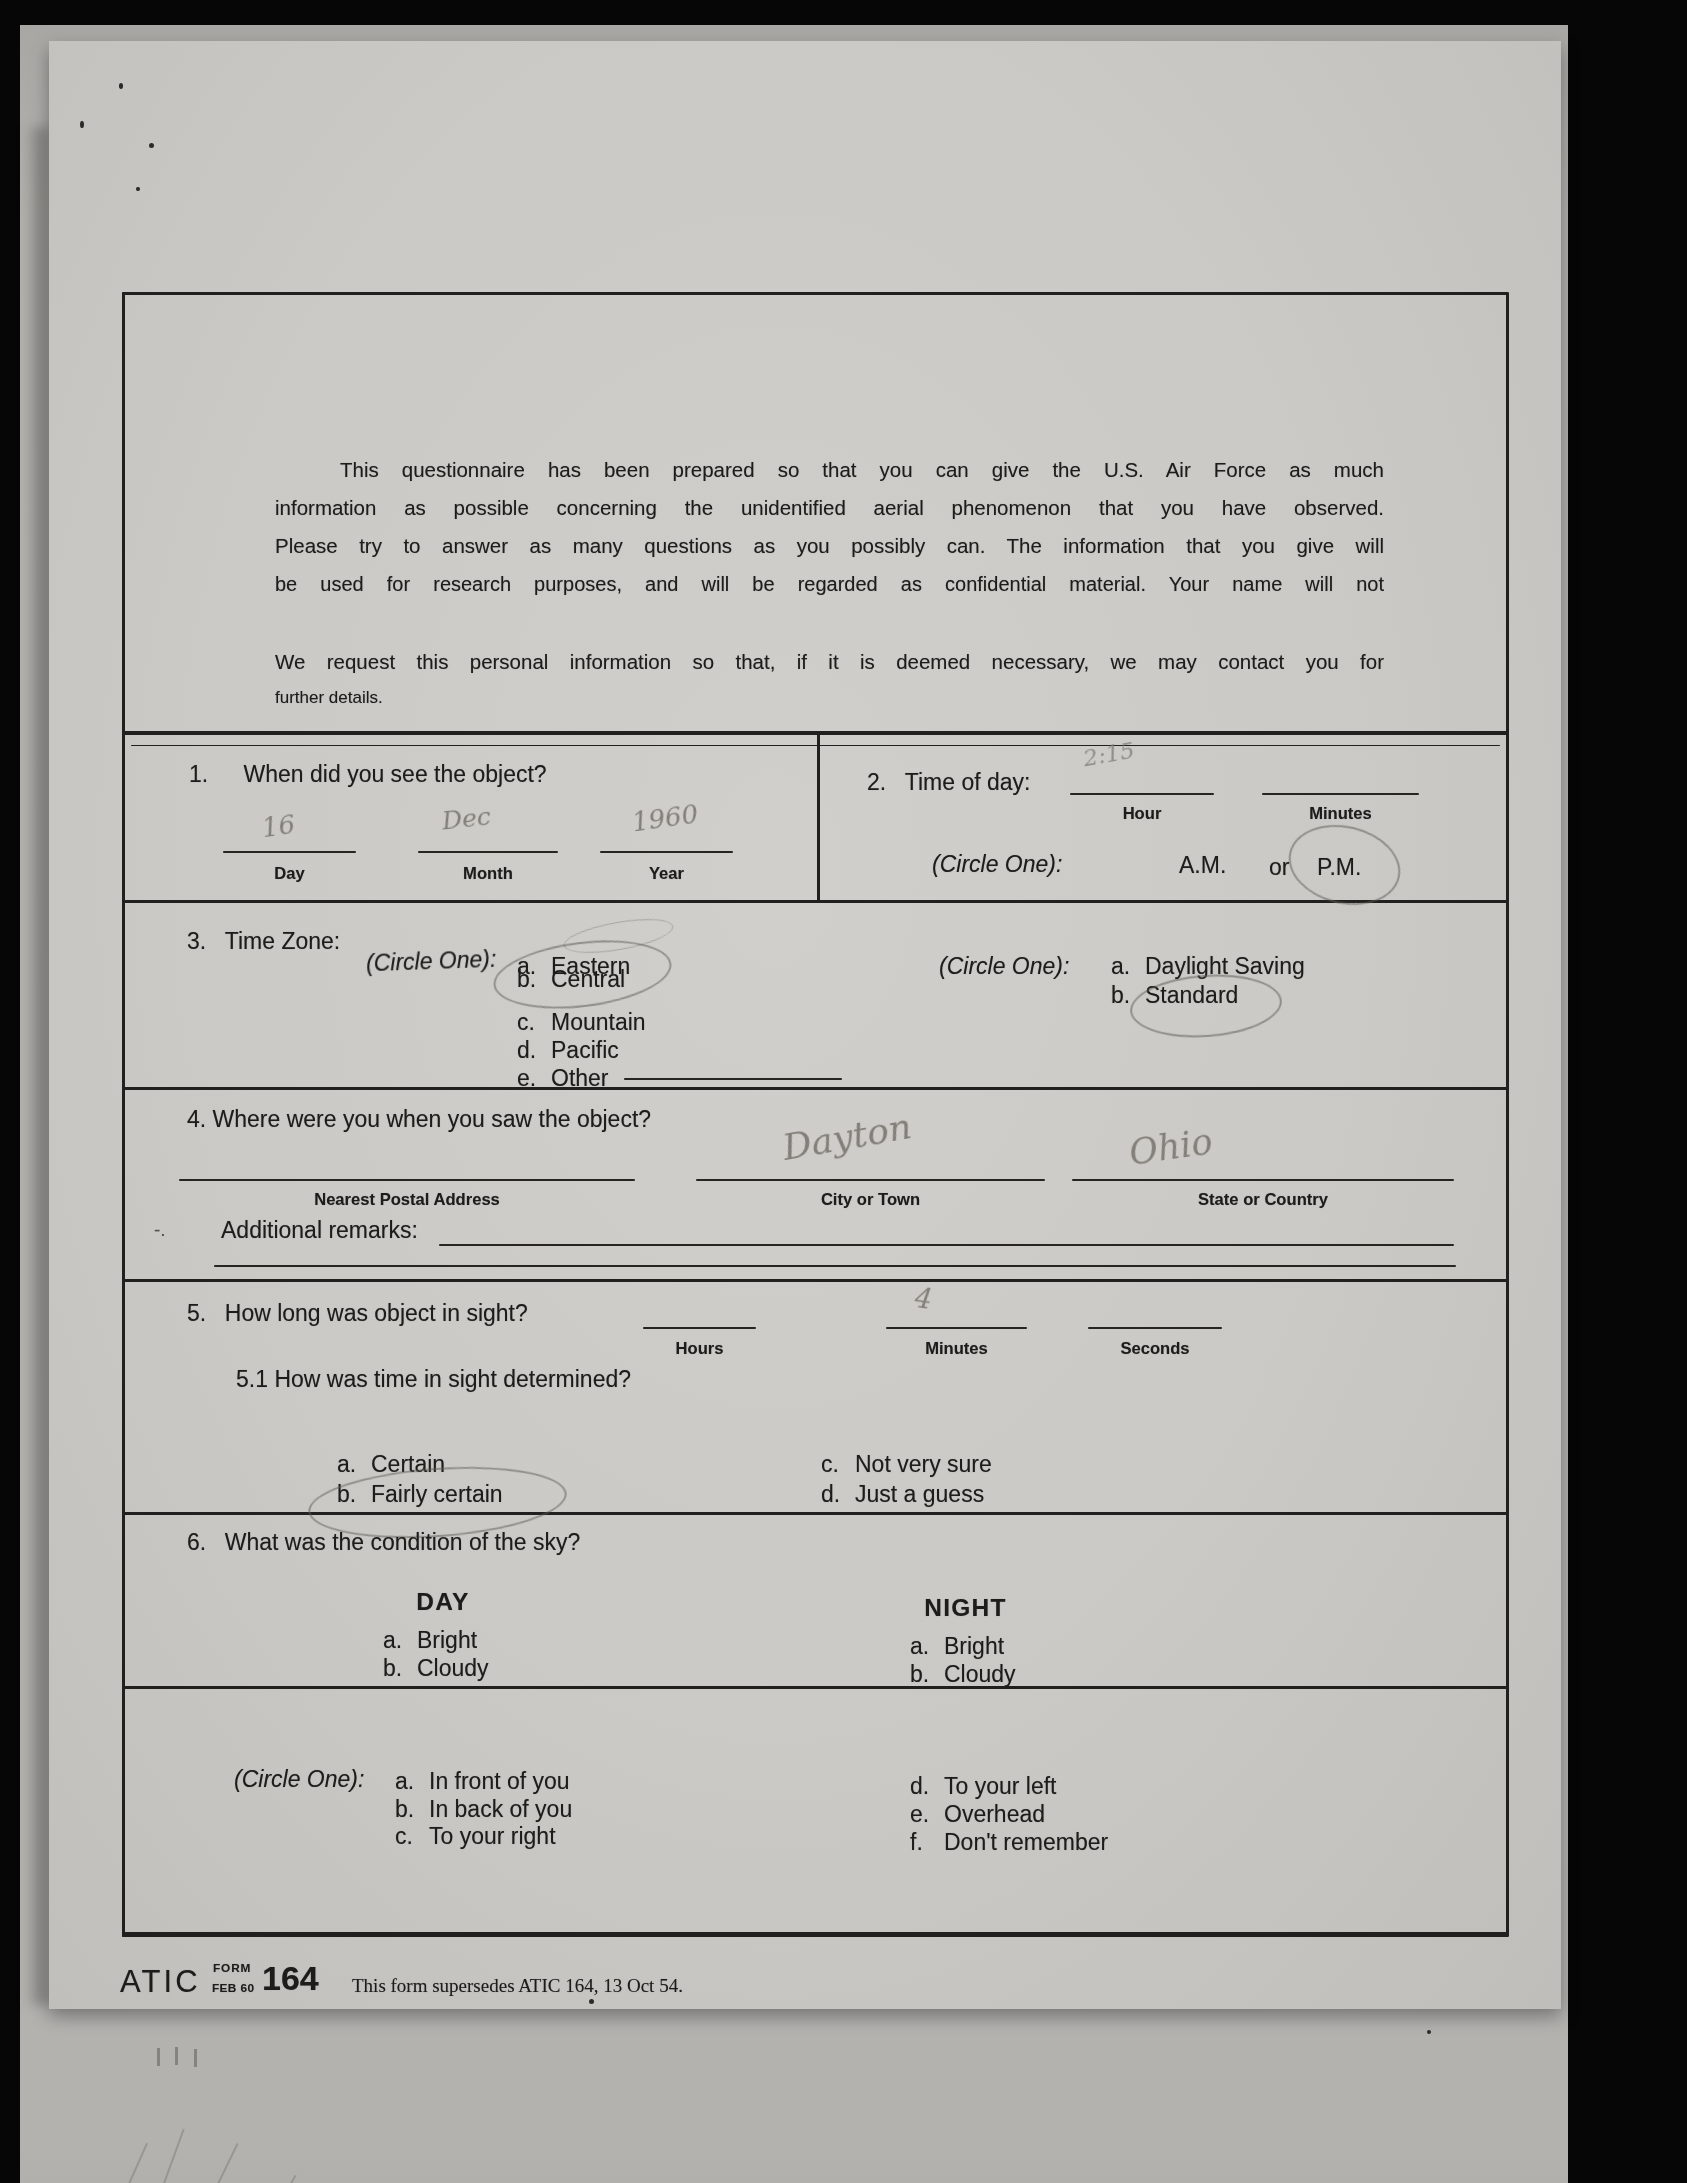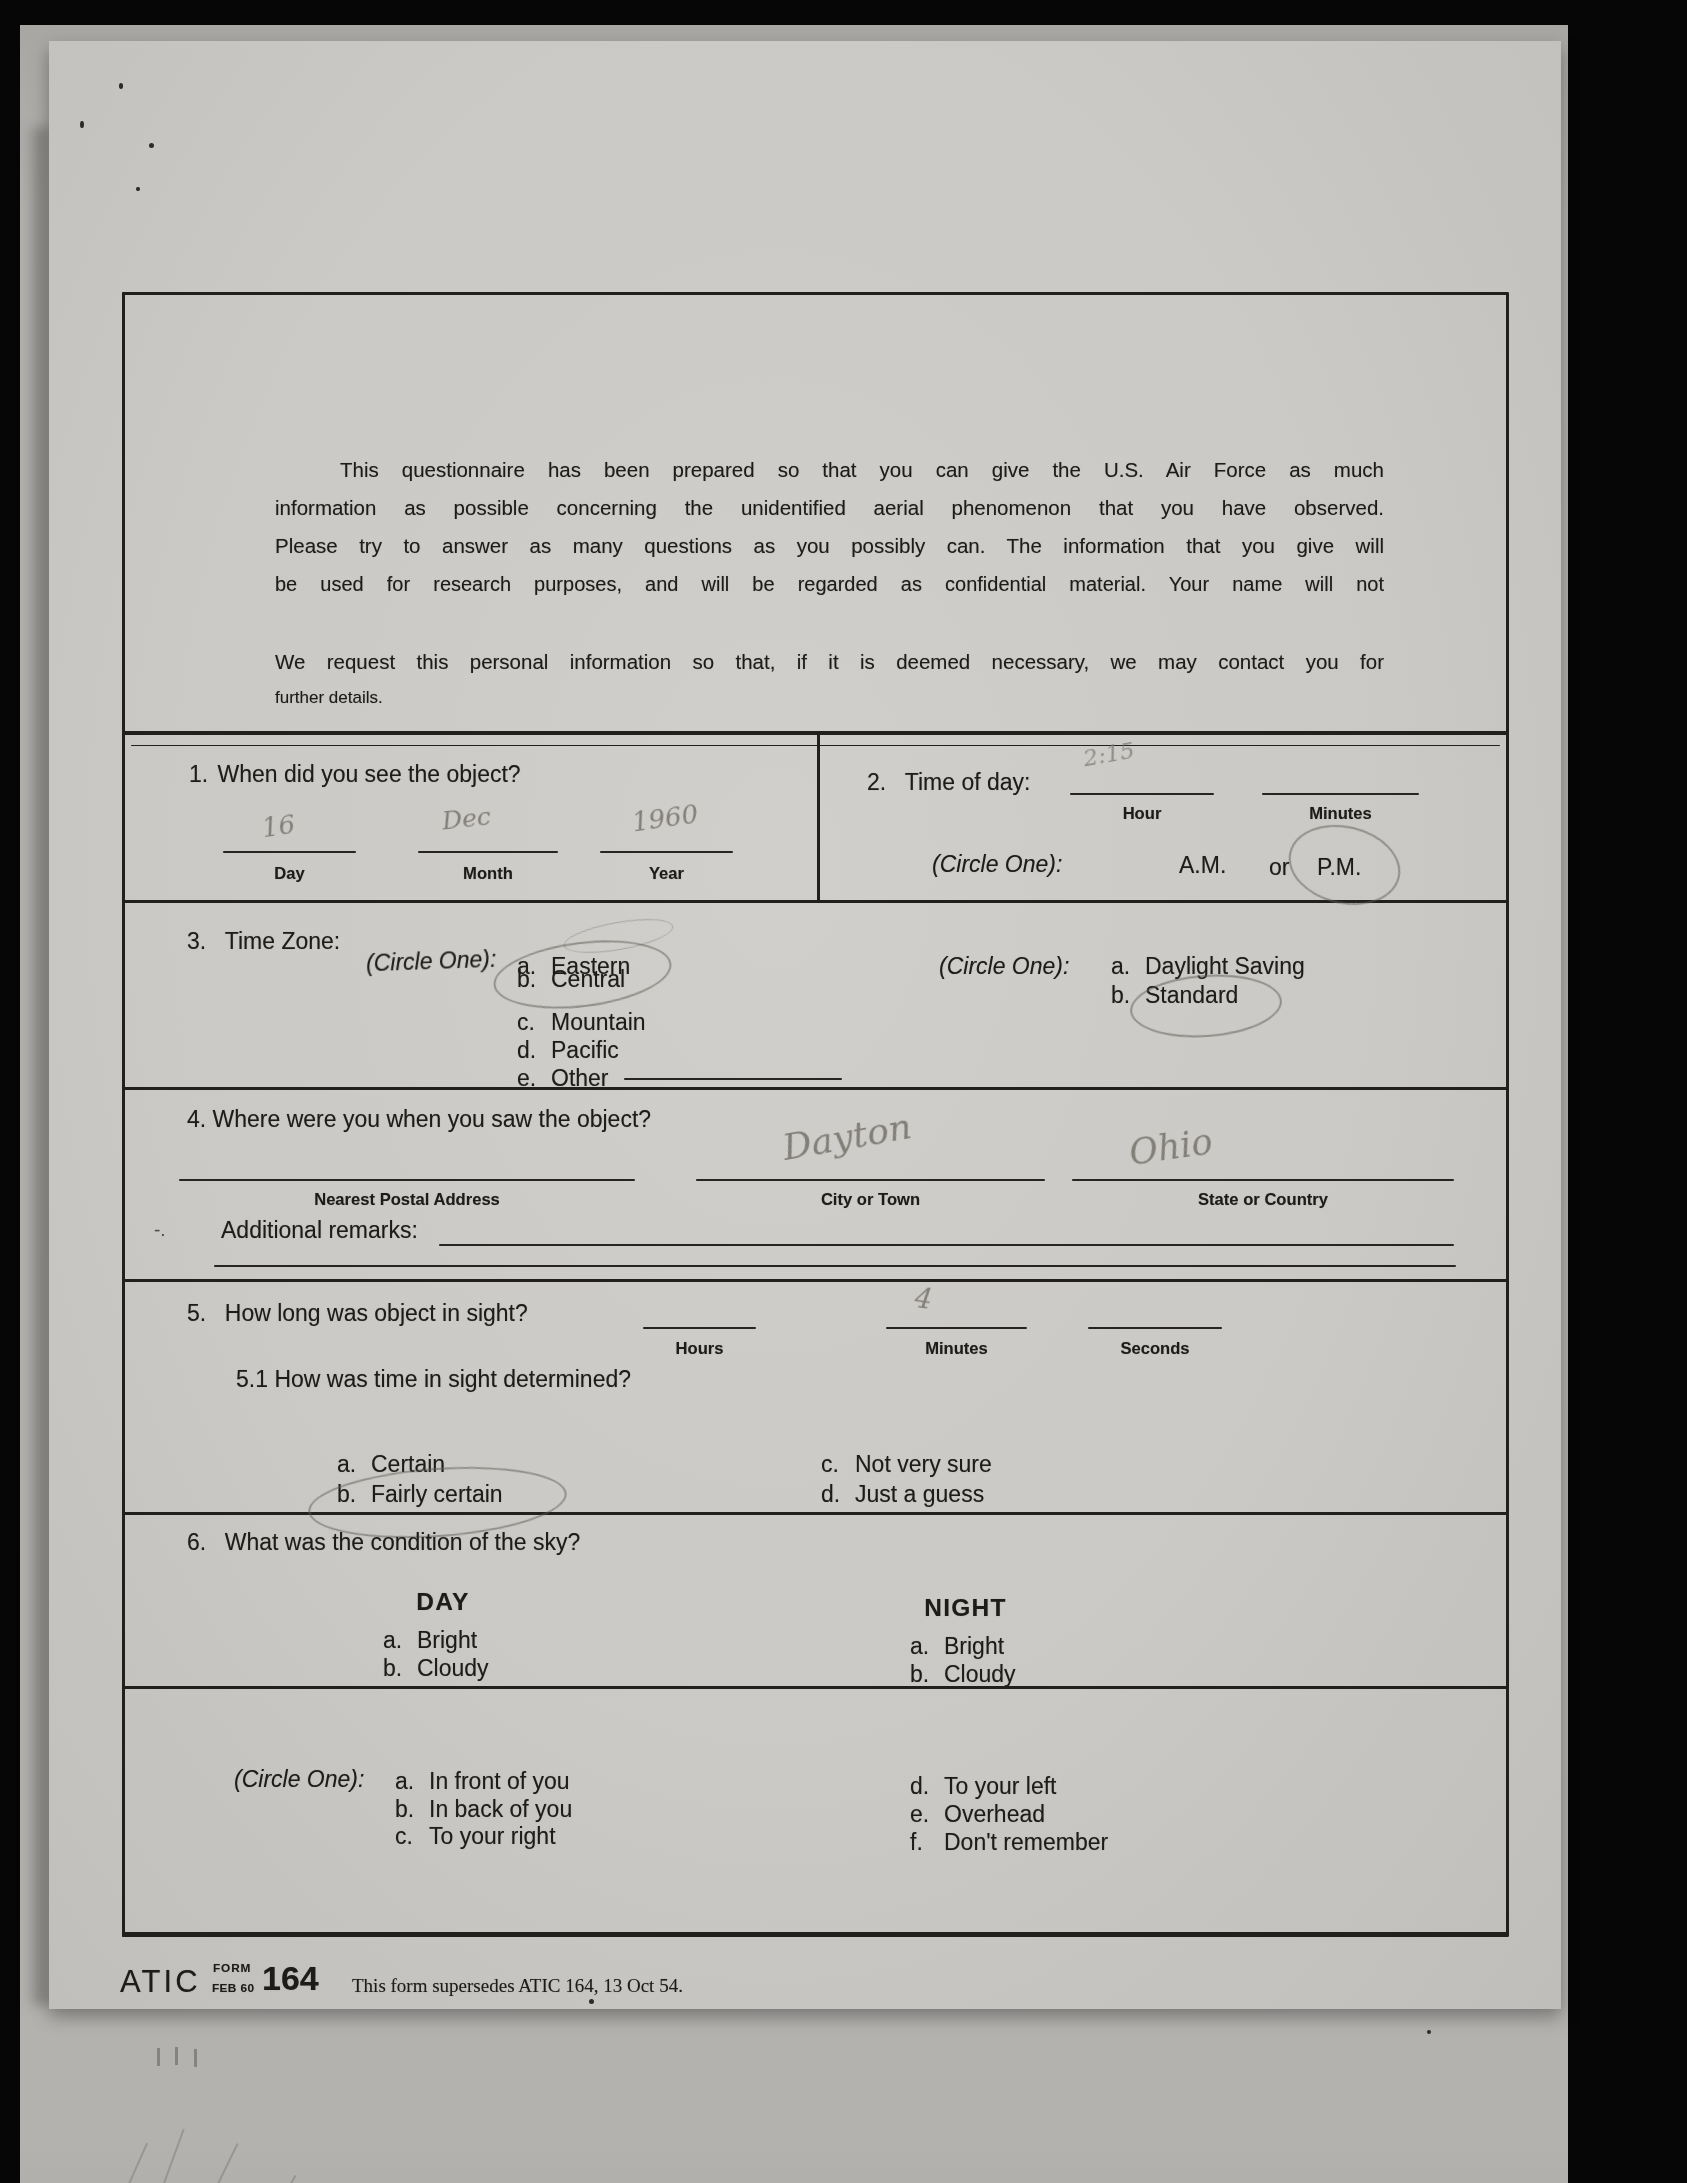--- a/index.html
+++ b/index.html
@@ -59,21 +59,21 @@
 
   <div class="t" style="left:275px;top:458px;width:1109px;font-size:20.5px;text-align:justify;text-align-last:justify;white-space:normal;text-indent:65px;">This questionnaire has been prepared so that you can give the U.S. Air Force as much</div>
   <div class="t" style="left:275px;top:496px;width:1109px;font-size:20.5px;text-align:justify;text-align-last:justify;white-space:normal;">information as possible concerning the unidentified aerial phenomenon that you have observed.</div>
   <div class="t" style="left:275px;top:534px;width:1109px;font-size:20.5px;text-align:justify;text-align-last:justify;white-space:normal;">Please try to answer as many questions as you possibly can.  The information that you give will</div>
   <div class="t" style="left:275px;top:573px;width:1109px;font-size:20px;text-align:justify;text-align-last:justify;white-space:normal;">be used for research purposes, and will be regarded as confidential material.  Your name will not</div>
   <div class="t" style="left:275px;top:650px;width:1109px;font-size:20.5px;text-align:justify;text-align-last:justify;white-space:normal;">We request this personal information so that, if it is deemed necessary, we may contact you for</div>
   <div class="t" style="left:275px;top:688px;font-size:17px;">further details.</div>
 
   <div class="t q" style="left:189px;top:761px;">
     <span>1.</span>
-    <span style="margin-left:3px;">When did you see the object?</span>
+    <span style="margin-left:29px;">When did you see the object?</span>
   </div>
   <div class="hand" style="left:262px;top:811px;font-size:26px;transform:rotate(-8deg);">16</div>
   <div class="hand" style="left:442px;top:804px;font-size:25px;transform:rotate(-6deg);">Dec</div>
   <div class="hand" style="left:632px;top:803px;font-size:26px;transform:rotate(-8deg);">1960</div>
   <div class="aline" style="left:223px;top:851px;width:133px;"></div>
   <div class="aline" style="left:418px;top:851px;width:140px;"></div>
   <div class="aline" style="left:600px;top:851px;width:133px;"></div>
   <div class="t small" style="left:223px;top:864px;width:133px;">Day</div>
   <div class="t small" style="left:418px;top:864px;width:140px;">Month</div>
   <div class="t small" style="left:600px;top:864px;width:133px;">Year</div>

